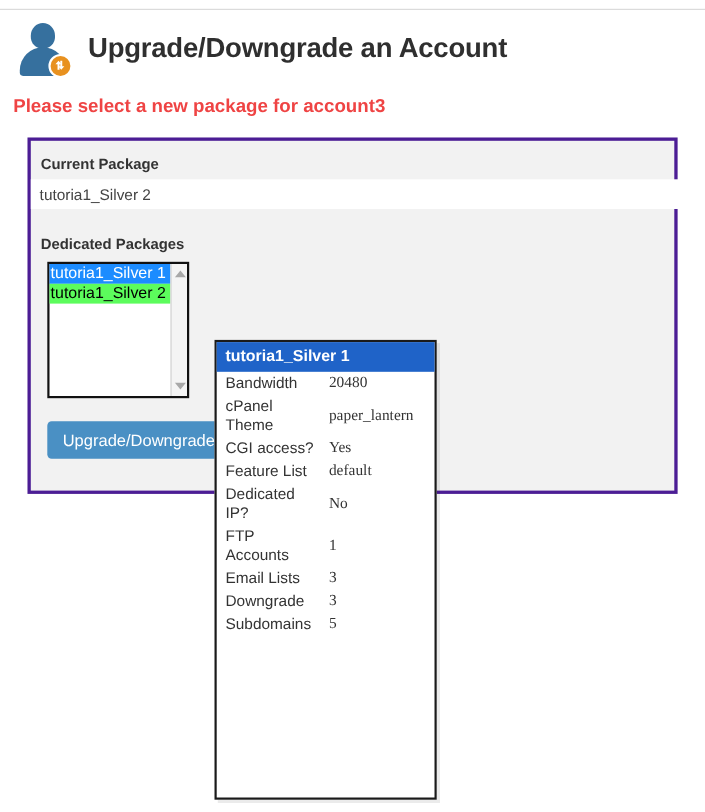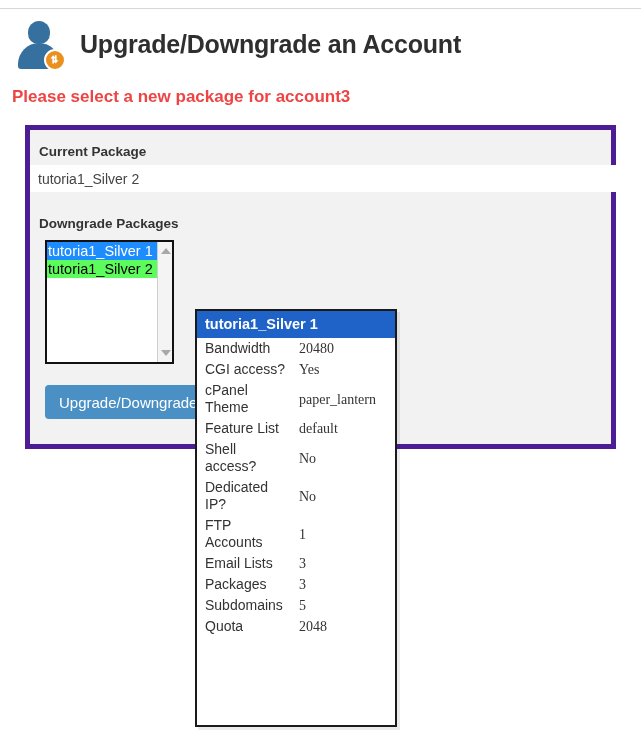--- a/index.html
+++ b/index.html
@@ -49,21 +49,21 @@
     position: absolute; left: 12px; top: 87px;
     font-size: 17px; font-weight: bold; color: #ef4444;
     white-space: nowrap;
   }
 
   
   .panel {
     position: absolute; left: 25px; top: 125px;
     width: 591px; height: 324px;
     background: #f2f2f2;
-    border: 5px solid #4c1d95;
+    border: 3px solid #4c1d95;
   }
   .panel-label {
     position: absolute; font-size: 13.5px; font-weight: bold; color: #333;
     white-space: nowrap;
   }
   .lbl-current  { left: 9px;  top: 14px; }
   .lbl-available{ left: 9px;  top: 86px; }
 
   .current-field {
     position: absolute; left: 0px; top: 35px; width: 600px; height: 27px;
@@ -176,21 +176,21 @@
   </div>
 
   <div class="page-subtitle">Please select a new package for account3</div>
 
   <div class="panel">
 
     <div class="panel-label lbl-current">Current Package</div>
 
     <div class="current-field">tutoria1_Silver 2</div>
 
-    <div class="panel-label lbl-available">Downgrade Packages</div>
+    <div class="panel-label lbl-available">Dedicated Packages</div>
 
     <div class="listbox">
       <div class="list-items">
         <div class="list-item sel-blue">tutoria1_Silver 1</div>
         <div class="list-item sel-green">tutoria1_Silver 2</div>
       </div>
       <div class="list-scroll">
         <div class="scroll-arrow up">
             <i></i>
           </div>
@@ -212,56 +212,48 @@
 
   <div class="pkg-popup">
     <div class="pkg-popup-header">tutoria1_Silver 1</div>
     <table class="pkg-table">
       <tbody>
         <tr>
           <td class="key">Bandwidth</td>
           <td class="val">20480</td>
         </tr>
         <tr>
+          <td class="key">cPanel Theme</td>
+          <td class="val">paper_lantern</td>
+        </tr>
+        <tr>
           <td class="key">CGI access?</td>
           <td class="val">Yes</td>
         </tr>
         <tr>
-          <td class="key">cPanel Theme</td>
-          <td class="val">paper_lantern</td>
-        </tr>
-        <tr>
           <td class="key">Feature List</td>
           <td class="val">default</td>
         </tr>
         <tr>
-          <td class="key">Shell access?</td>
-          <td class="val">No</td>
-        </tr>
-        <tr>
           <td class="key">Dedicated IP?</td>
           <td class="val">No</td>
         </tr>
         <tr>
           <td class="key">FTP Accounts</td>
           <td class="val">1</td>
         </tr>
         <tr>
           <td class="key">Email Lists</td>
           <td class="val">3</td>
         </tr>
         <tr>
-          <td class="key">Packages</td>
+          <td class="key">Downgrade</td>
           <td class="val">3</td>
         </tr>
         <tr>
           <td class="key">Subdomains</td>
           <td class="val">5</td>
-        </tr>
-        <tr>
-          <td class="key">Quota</td>
-          <td class="val">2048</td>
         </tr>
       </tbody>
     </table>
   </div>
 
 </div>
 
 </body></html>

